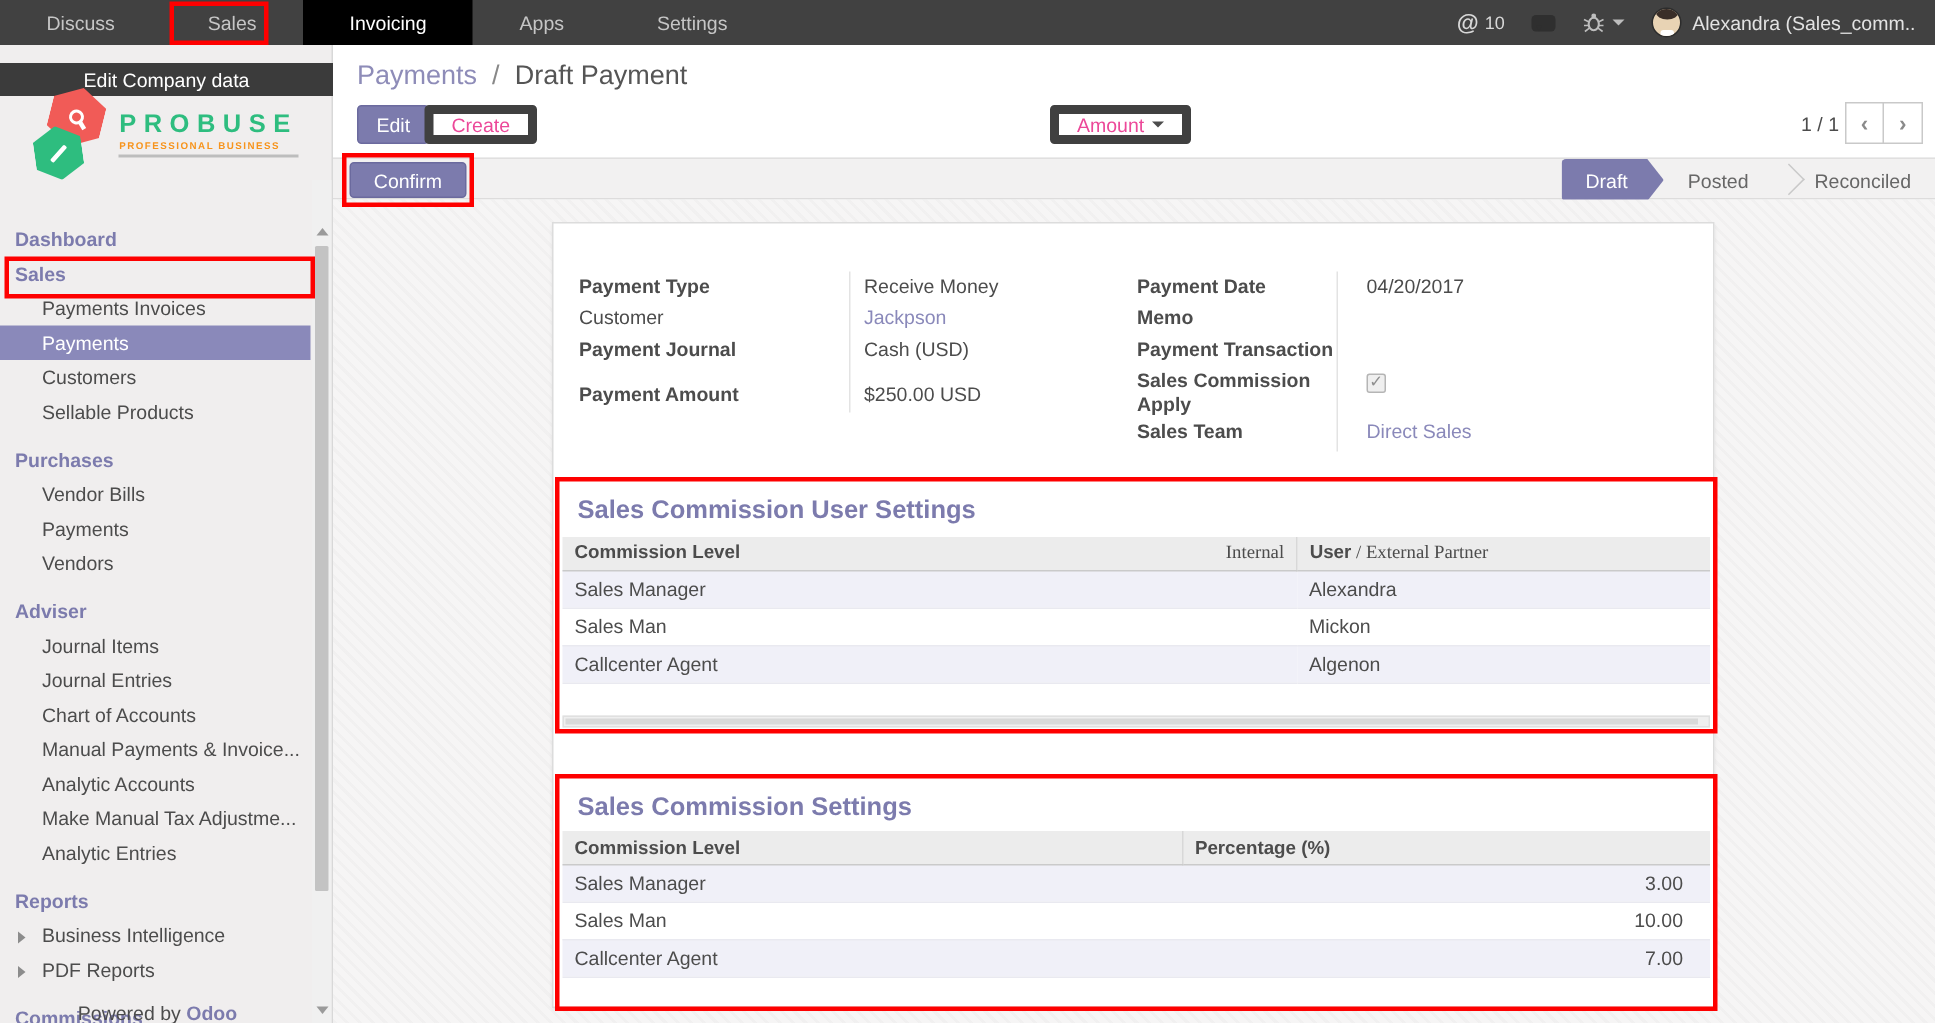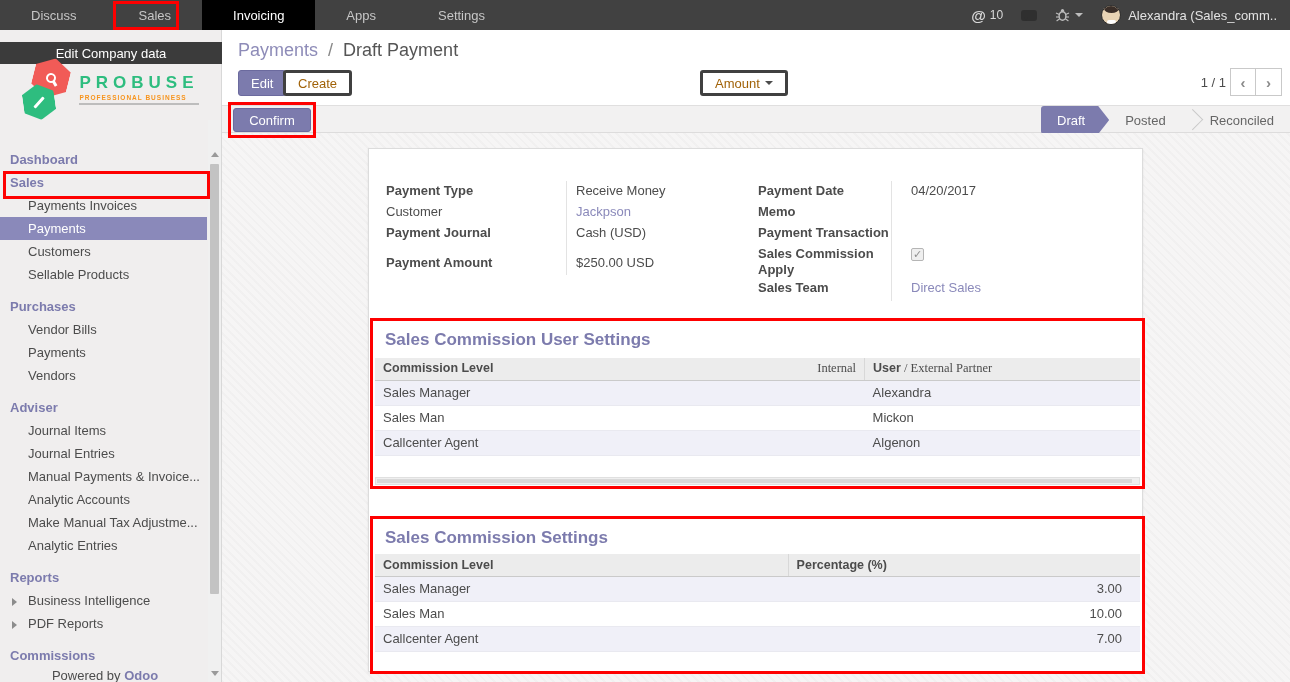--- a/index.html
+++ b/index.html
@@ -52,21 +52,21 @@
   #side-thumb { position:absolute; left:2px; top:44px; width:9px; height:430px; background:#c3c3c3; border-radius:1px; }
 
   
   #control { position:absolute; left:222px; top:30px; width:1068px; height:75px; background:#fff; }
   #breadcrumb { position:absolute; left:16px; top:10px; font-size:18px; }
   #breadcrumb .parent { color:#8e8cb8; cursor:pointer; }
   #breadcrumb .sep { color:#888; margin:0 5px; }
   #breadcrumb .current { color:#555; }
   .btn { font-size:13px; border-radius:3px; display:inline-flex; align-items:center; justify-content:center; cursor:pointer; height:26px; padding:0 12px; }
   .btn-primary { background:#7c7bad; border:1px solid #6b6a9e; color:#fff; }
-  .btn-default { background:#fff; border:3px solid #404040; color:#a16207; }
+  .btn-default { background:#fff; border:6px solid #404040; color:#ec4899; }
   #btn-edit { position:absolute; left:16px; top:40px; }
   #btn-create { position:absolute; left:61px; top:40px; }
   #btn-action { position:absolute; left:478px; top:40px; }
   #btn-action .caret-down { border-top-color:#4c4c4c; }
   #pager { position:absolute; right:64px; top:45px; font-size:13px; color:#4c4c4c; }
   #pager-btns { position:absolute; right:8px; top:38px; display:flex; }
   .pager-btn { width:26px; height:28px; background:#fff; border:1px solid #c9c9c9; color:#8a8a8a; font-size:15px; font-weight:bold; display:flex; align-items:center; justify-content:center; cursor:pointer; }
   .pager-btn + .pager-btn { border-left:none; }
 
   
@@ -188,20 +188,21 @@
       <div class="menu-item">Sellable Products</div>
 
       <div class="sec-header gap">Purchases</div>
       <div class="menu-item">Vendor Bills</div>
       <div class="menu-item">Payments</div>
       <div class="menu-item">Vendors</div>
 
       <div class="sec-header gap">Adviser</div>
       <div class="menu-item">Journal Items</div>
       <div class="menu-item">Journal Entries</div>
+      <div class="menu-item">Chart of Accounts</div>
       <div class="menu-item">Manual Payments &amp; Invoice...</div>
       <div class="menu-item">Analytic Accounts</div>
       <div class="menu-item">Make Manual Tax Adjustme...</div>
       <div class="menu-item">Analytic Entries</div>
 
       <div class="sec-header gap">Reports</div>
       <div class="menu-item"><span class="exp-caret"></span><span>Business Intelligence</span></div>
       <div class="menu-item"><span class="exp-caret"></span><span>PDF Reports</span></div>
 
       <div class="sec-header gap">Commissions</div>

